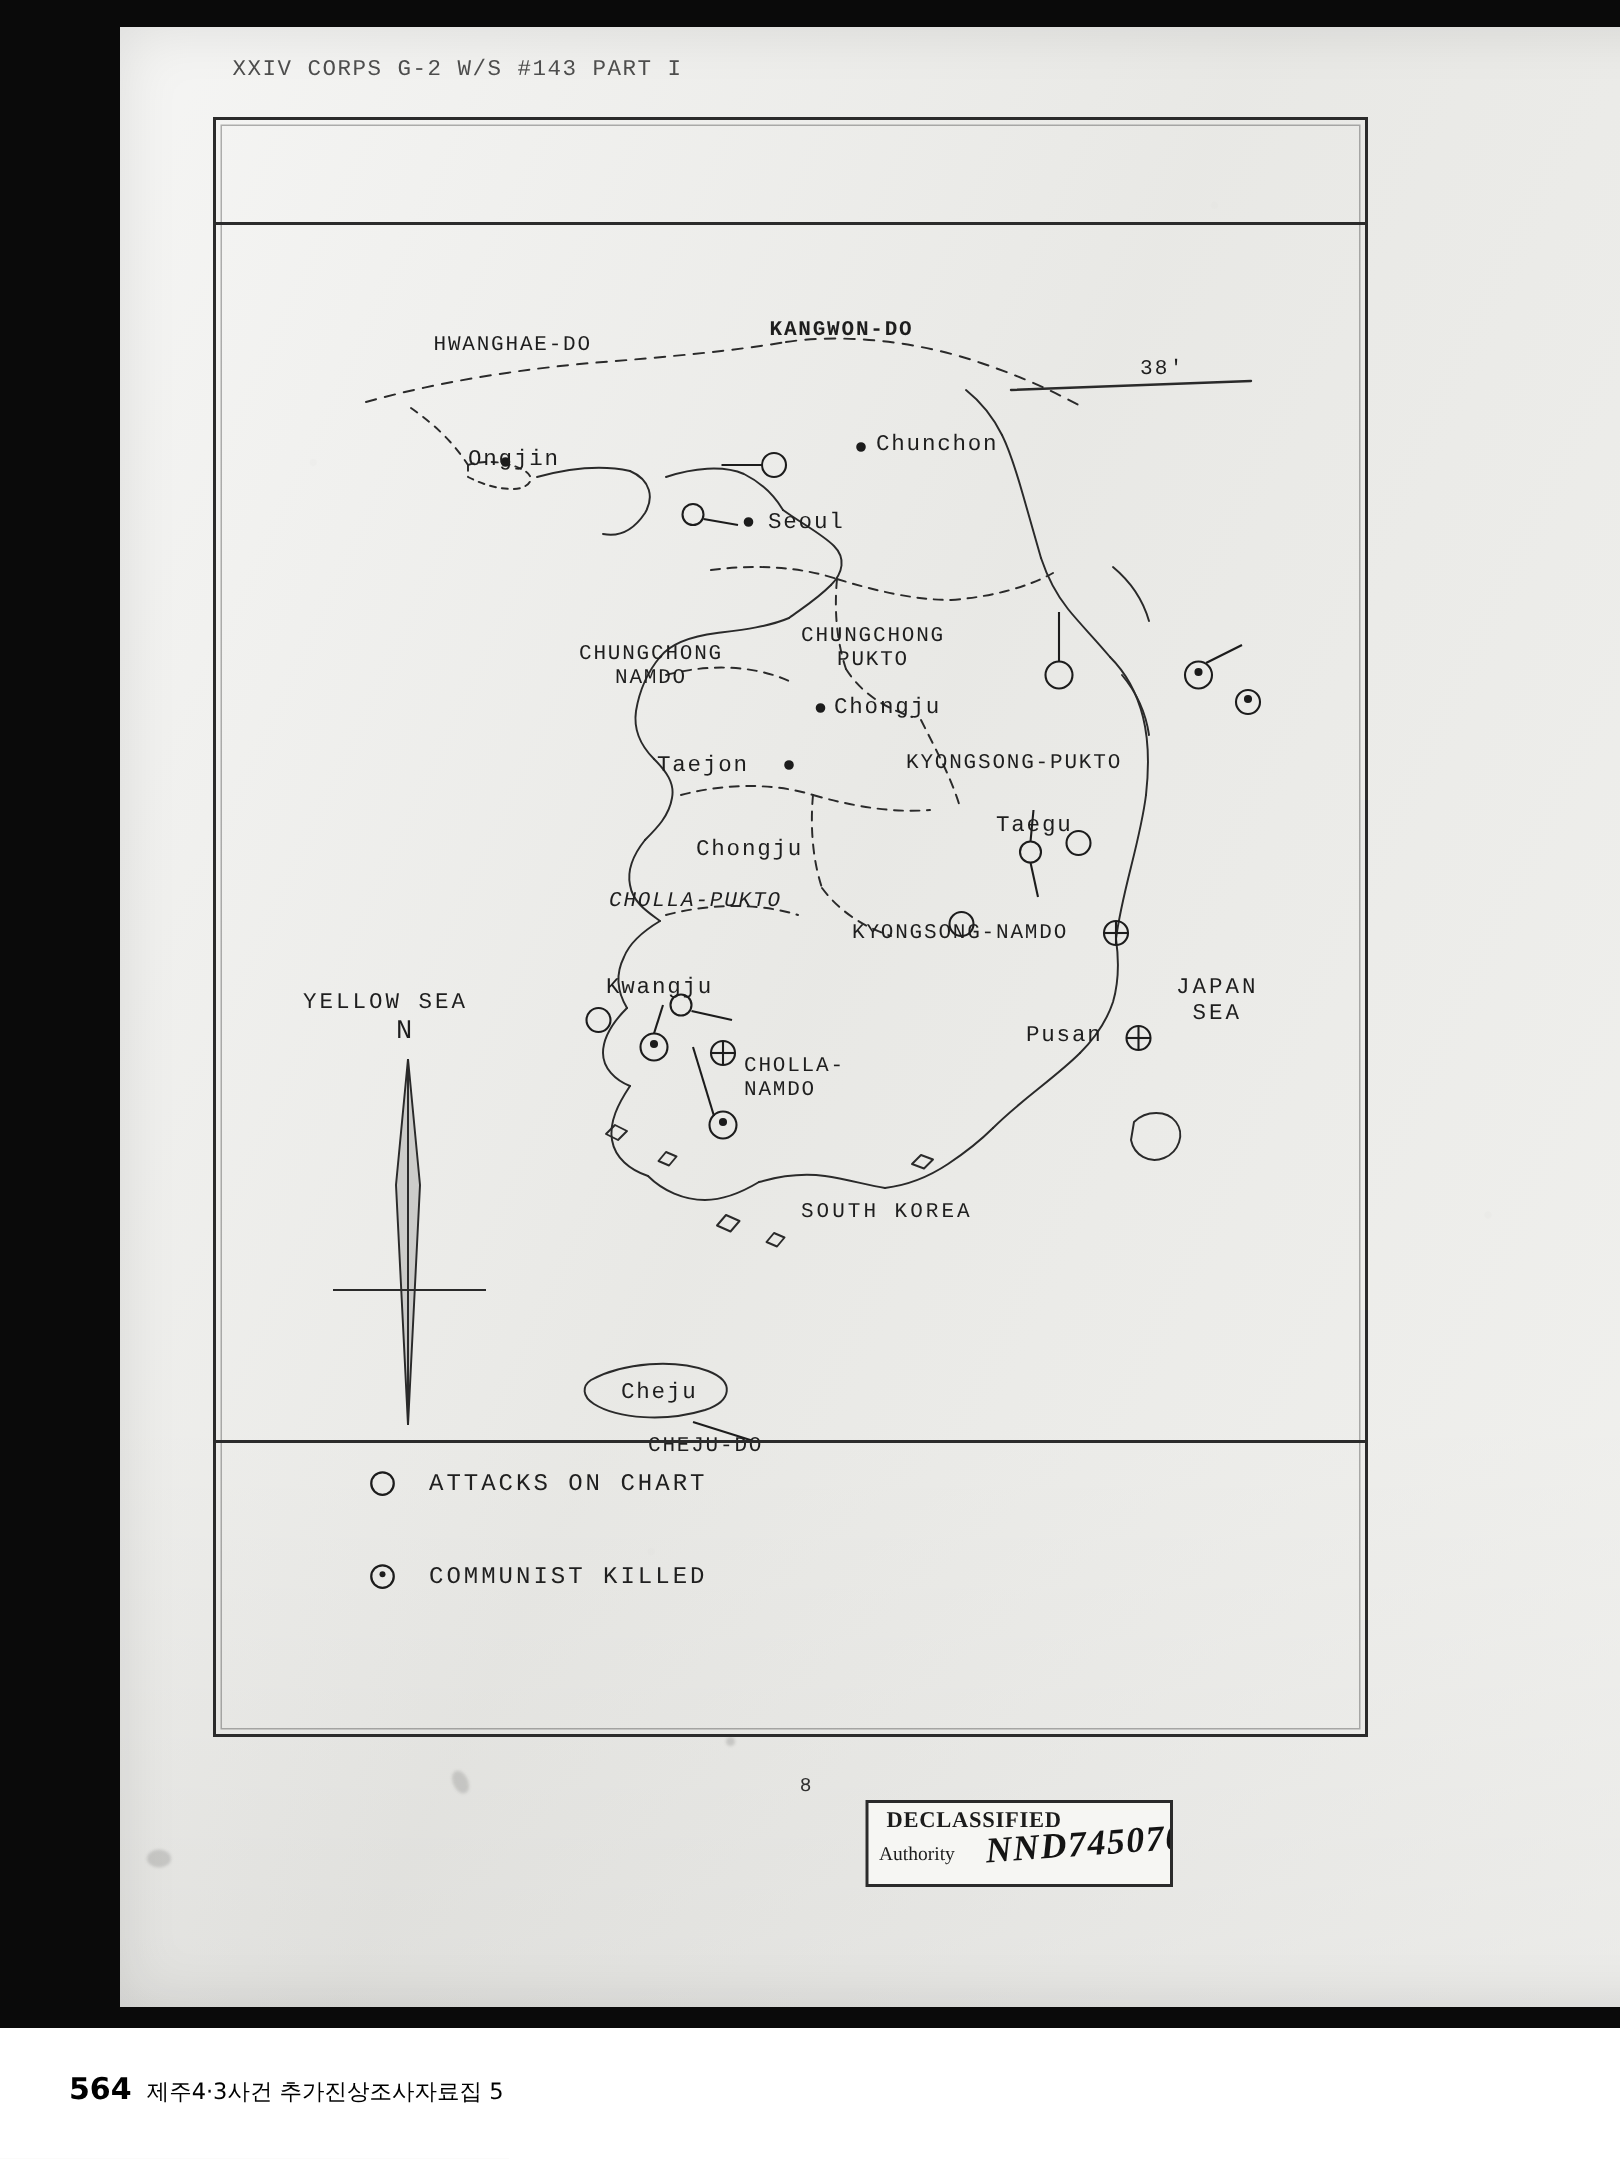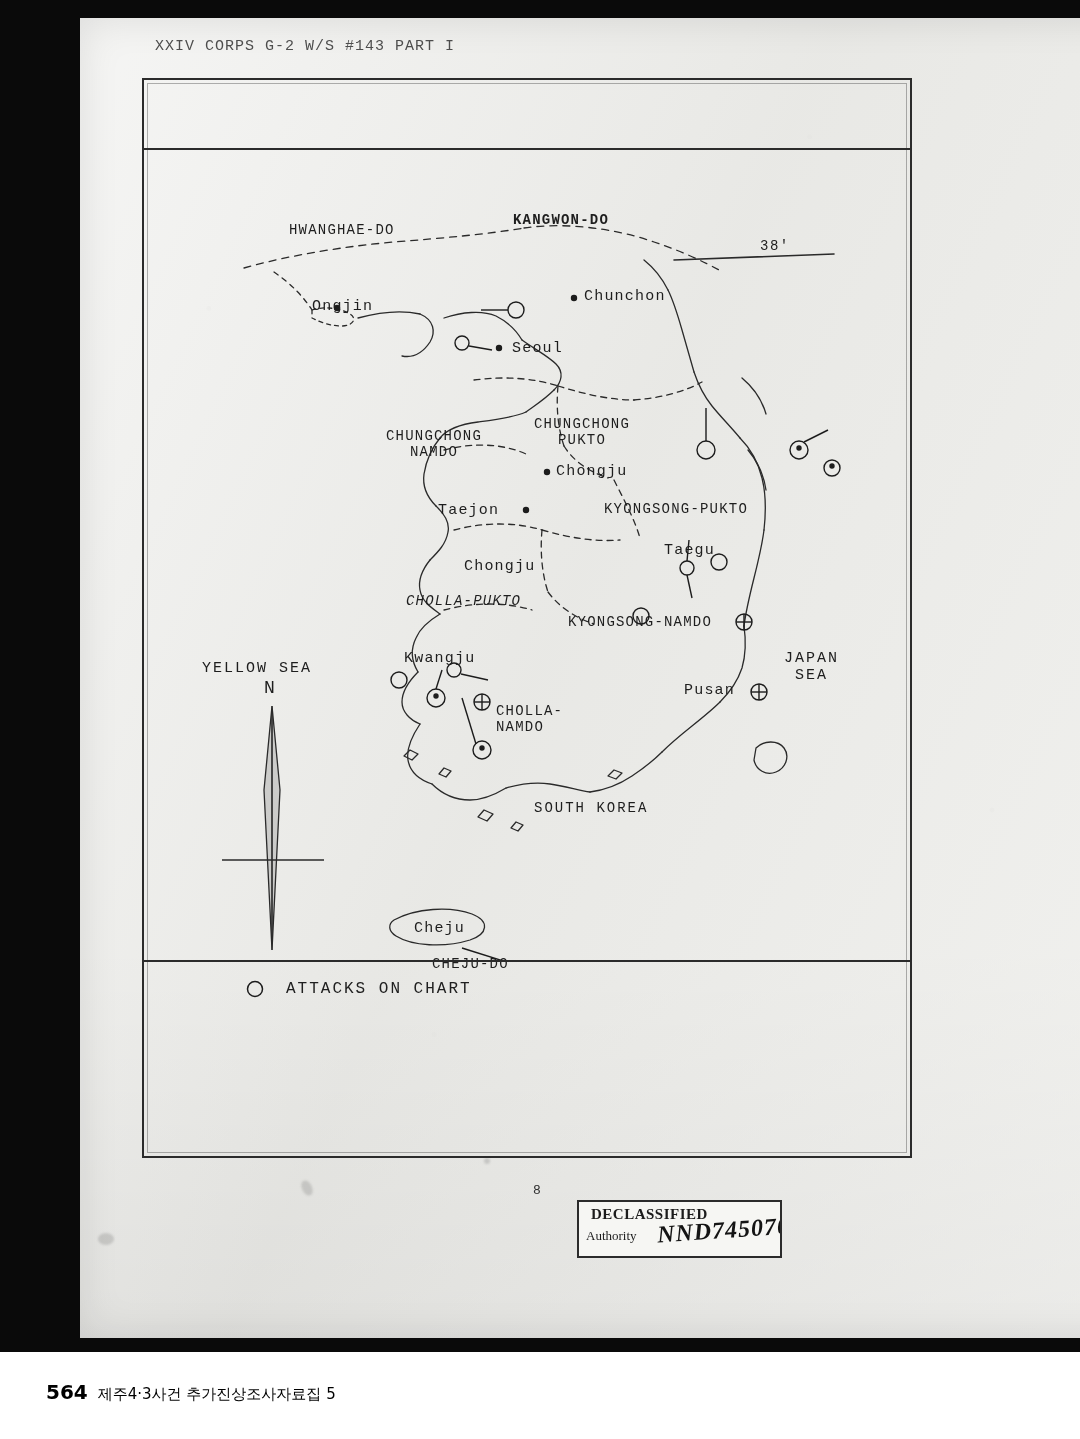--- a/index.html
+++ b/index.html
@@ -428,20 +428,27 @@
 
       <div id="legend">
 
         <div class="legend-row">
           <svg class="legend-sym" viewBox="0 0 22 22">
             <circle cx="11" cy="11" r="7.5" fill="none" stroke="#1c1c1c" stroke-width="1.5"></circle>
           </svg>
           <div class="legend-text tw">ATTACKS ON CHART</div>
         </div>
 
+        <div class="legend-row">
+          <svg class="legend-sym" viewBox="0 0 22 22">
+            <circle cx="11" cy="11" r="7.5" fill="none" stroke="#1c1c1c" stroke-width="1.5"></circle>
+            <circle cx="11" cy="9.5" r="2" fill="#1c1c1c"></circle>
+          </svg>
+          <div class="legend-text tw">COMMUNIST KILLED</div>
+        </div>
 
       </div>
     </div>
 
     <div id="page-number" class="tw">8</div>
 
     <div id="declass-stamp">
       <div id="declass-title">DECLASSIFIED</div>
       <div id="declass-auth">Authority</div>
       <div id="declass-number">NND745070</div>

